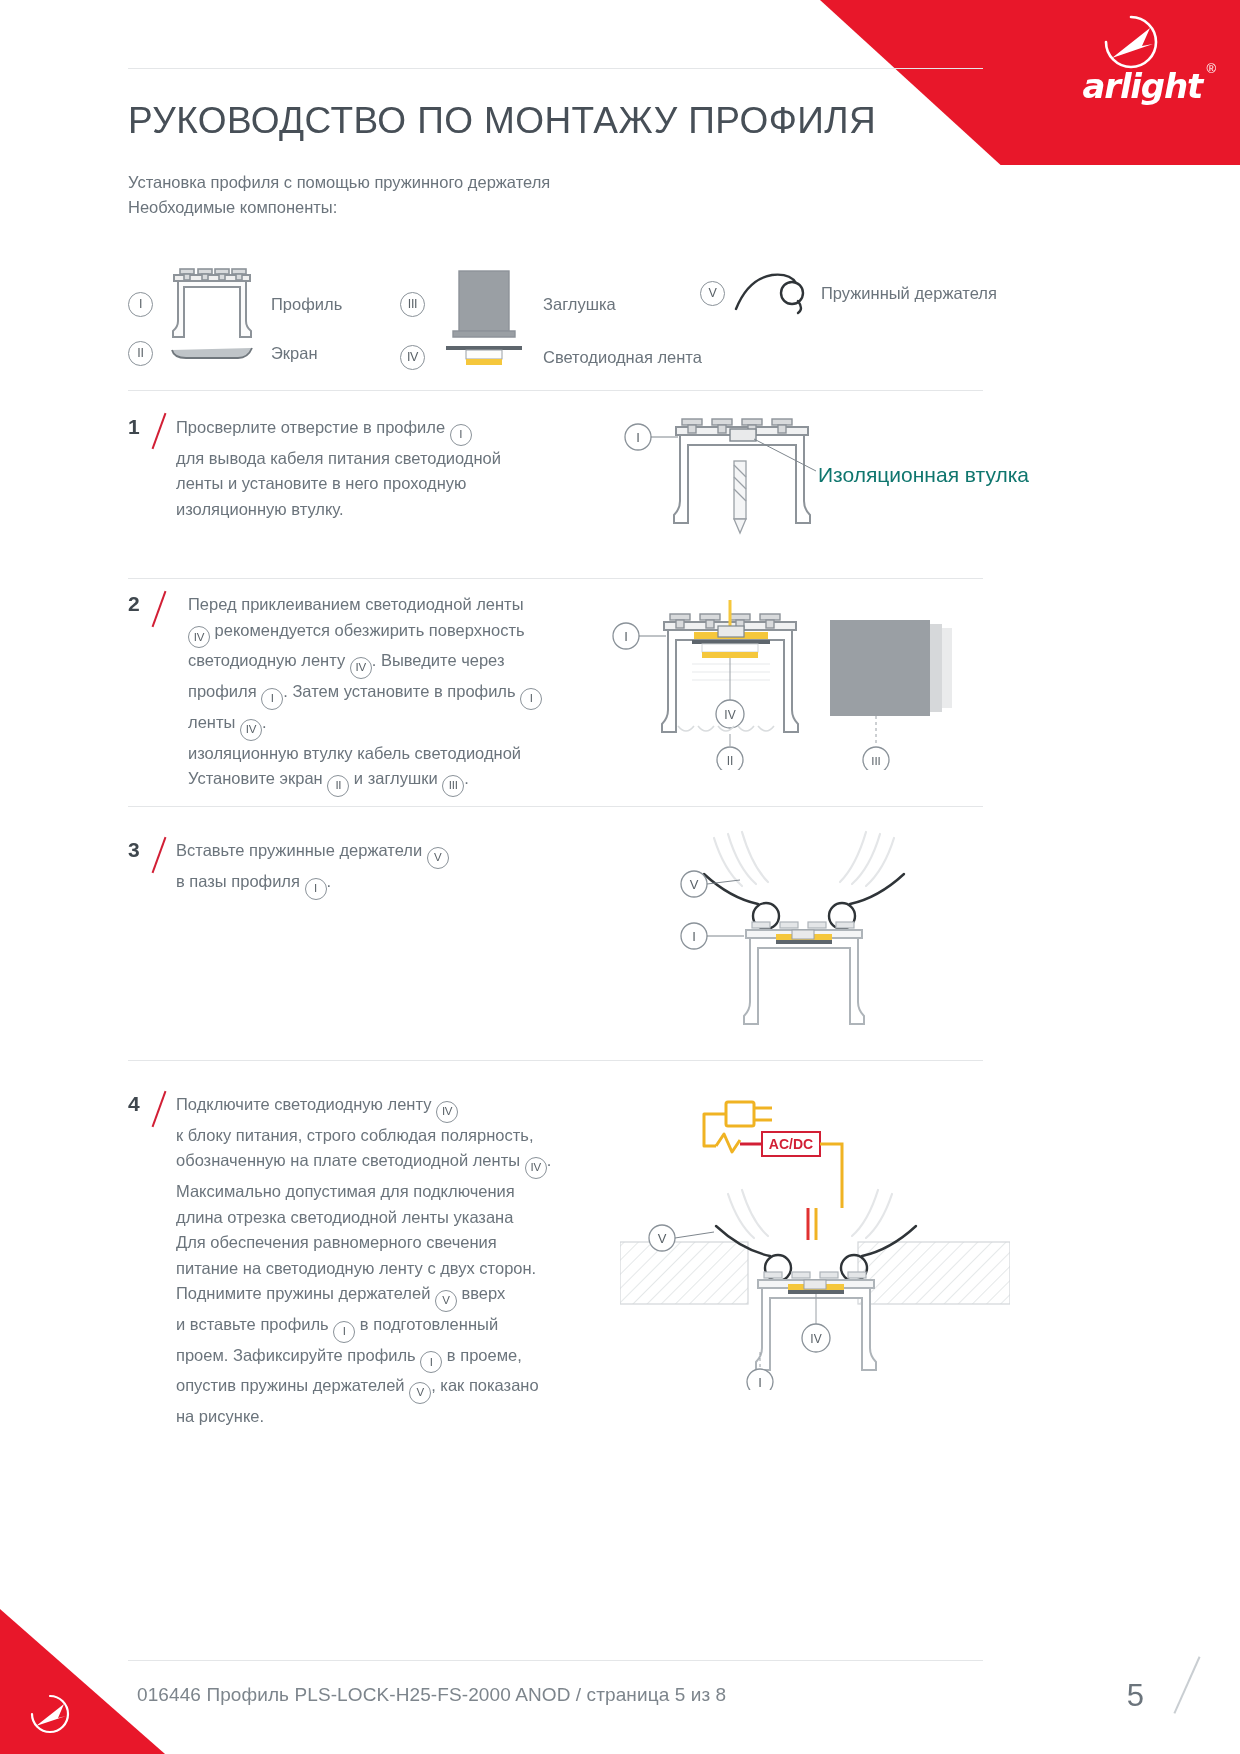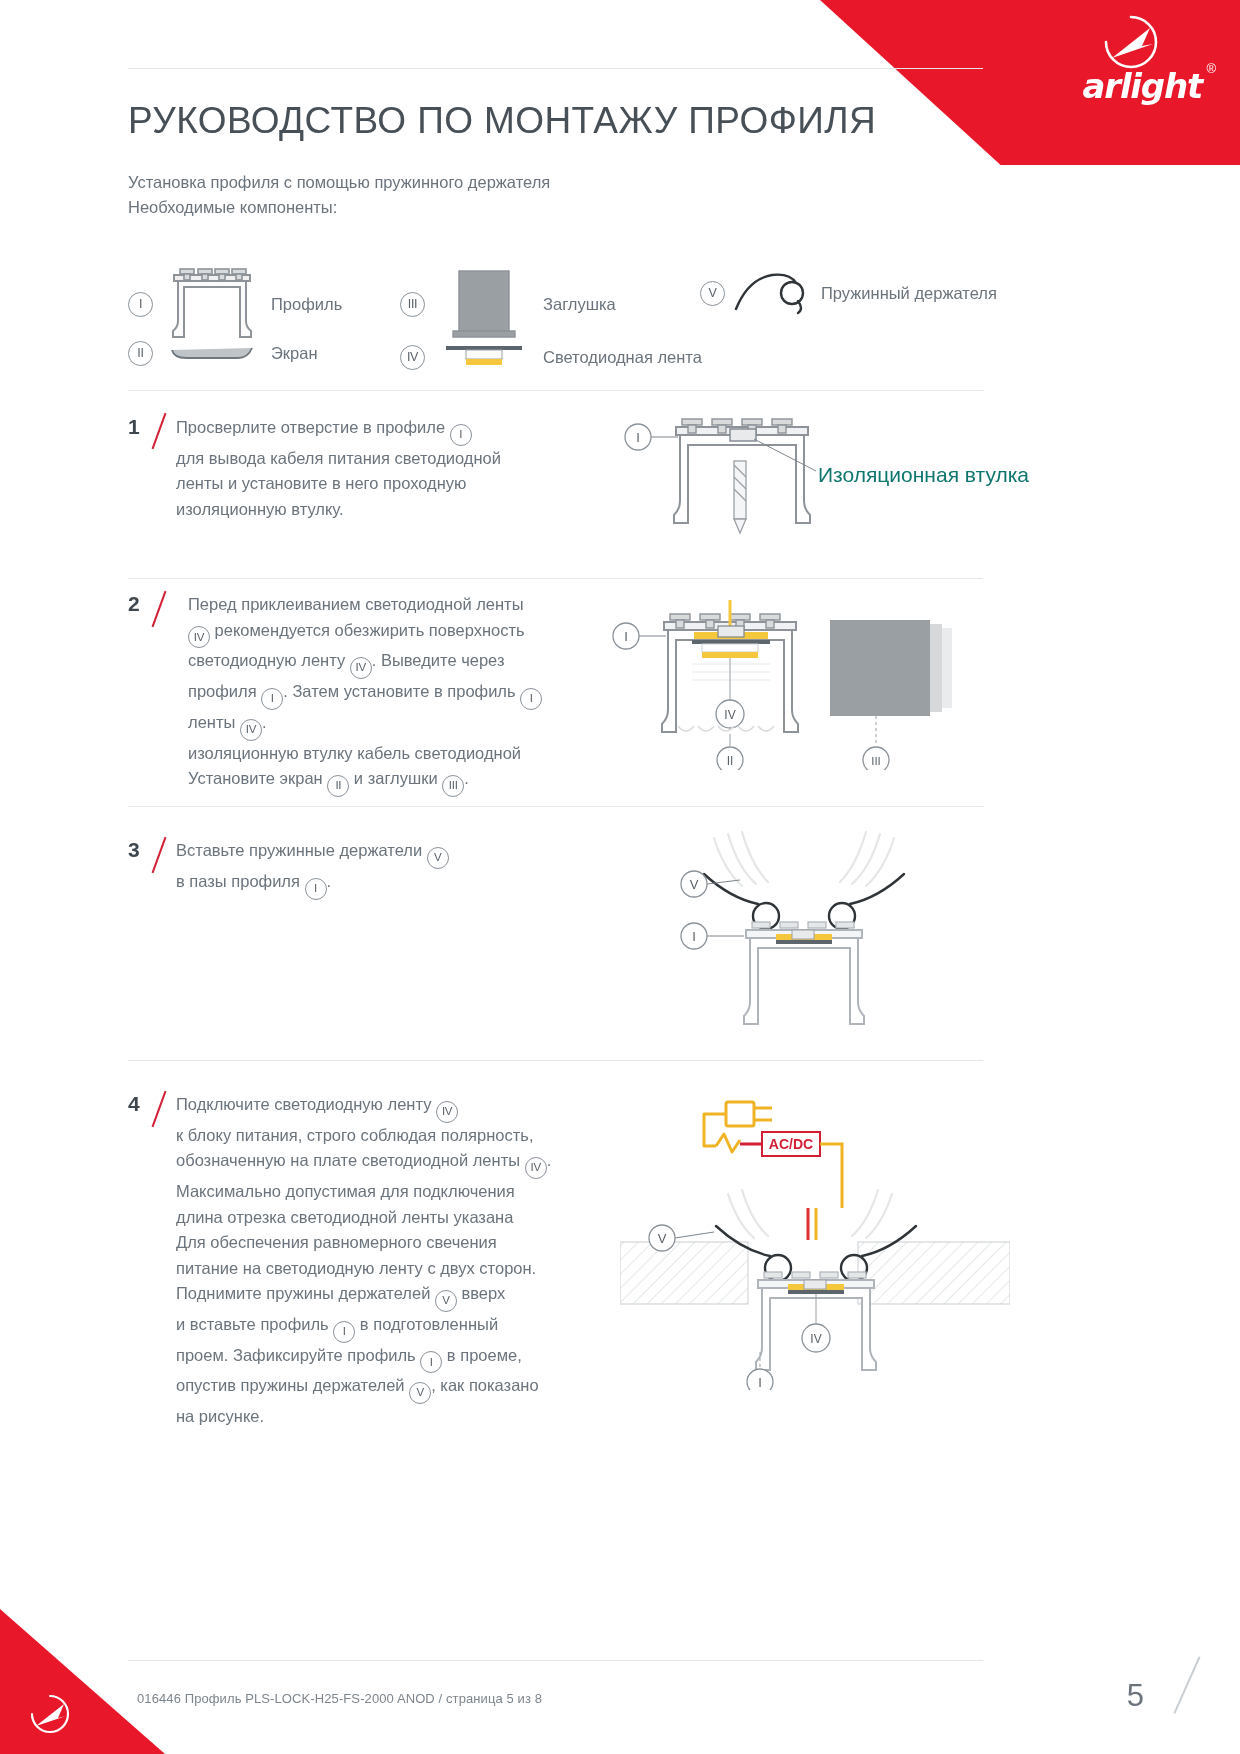--- a/index.html
+++ b/index.html
@@ -172,21 +172,21 @@
     position: absolute;
     font-size: 21px;
     color: #0f766e;
     white-space: nowrap;
   }
 
   
   .footer-text {
     position: absolute;
     left: 137px; bottom: 48px;
-    font-size: 13px;
+    font-size: 19px;
     color: #7d858c;
     letter-spacing: 0.1px;
   }
   .page-no {
     position: absolute;
     right: 96px; bottom: 40px;
     font-size: 31px;
     font-weight: 300;
     color: #6b747c;
   }

